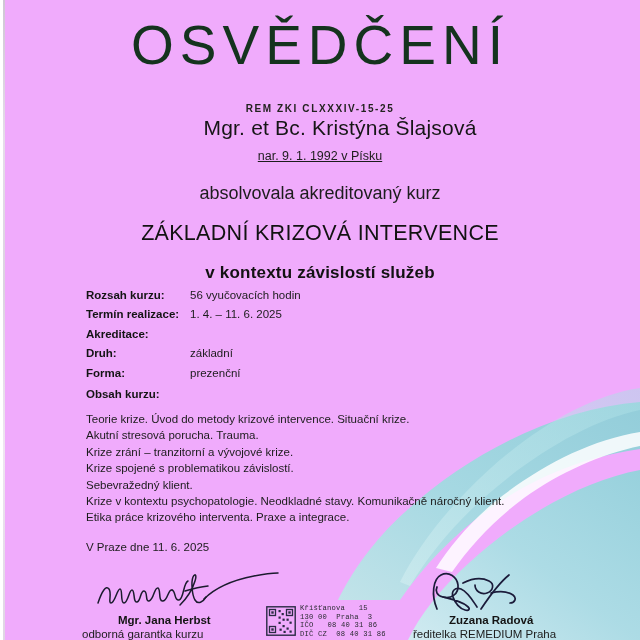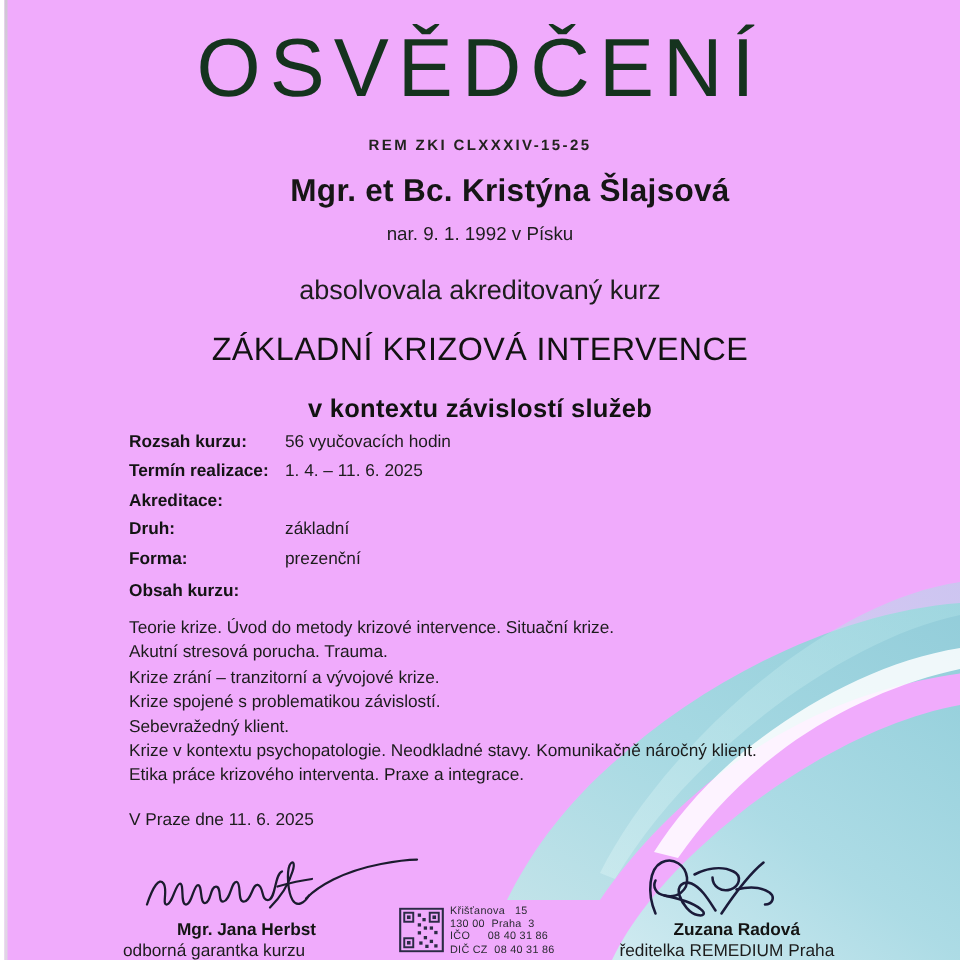--- a/index.html
+++ b/index.html
@@ -57,45 +57,46 @@
   }
   #doc-title {
     font-size: 55px;
     letter-spacing: 6px;
     font-weight: 400;
     line-height: 1;
     color: #15331e;
     font-family: "Liberation Sans", sans-serif;
   }
   #doc-refno {
-    margin-top: 19px;
+    margin-top: 30px;
     font-size: 10px;
     font-weight: bold;
     letter-spacing: 1.6px;
     color: #23231f;
   }
 
   
   .recipient-block {
     position: absolute;
     left: 0; right: 0;
     top: 116px;
     text-align: center;
   }
   #recipient-name {
     font-size: 21px;
-    font-weight: bold;
+    font-weight: normal;
     color: #161616;
     letter-spacing: .2px;
     padding-left: 40px;
   }
   #recipient-birth {
     margin-top: 9px;
     font-size: 12.5px;
     color: #1d1d1d;
+    text-decoration: underline;
   }
 
   
   .course-block {
     position: absolute;
     left: 0; right: 0;
     top: 183px;
     text-align: center;
   }
   #course-intro {
@@ -206,20 +207,21 @@
   #stamp-logo {
     flex: 0 0 auto;
     margin-top: 2px;
   }
   .stamp-lines {
     font-size: 7.2px;
     color: #2b2b33;
     line-height: 8.6px;
     letter-spacing: .2px;
     white-space: nowrap;
+    font-family: Liberation Mono, monospace;
   }
   .stamp-lines .sl {
     display: block;
   }
   .stamp-kv {
     display: inline-block;
   }
   .stamp-kv .k { display: inline-block; min-width: 23px; }
 </style>
 </head>

